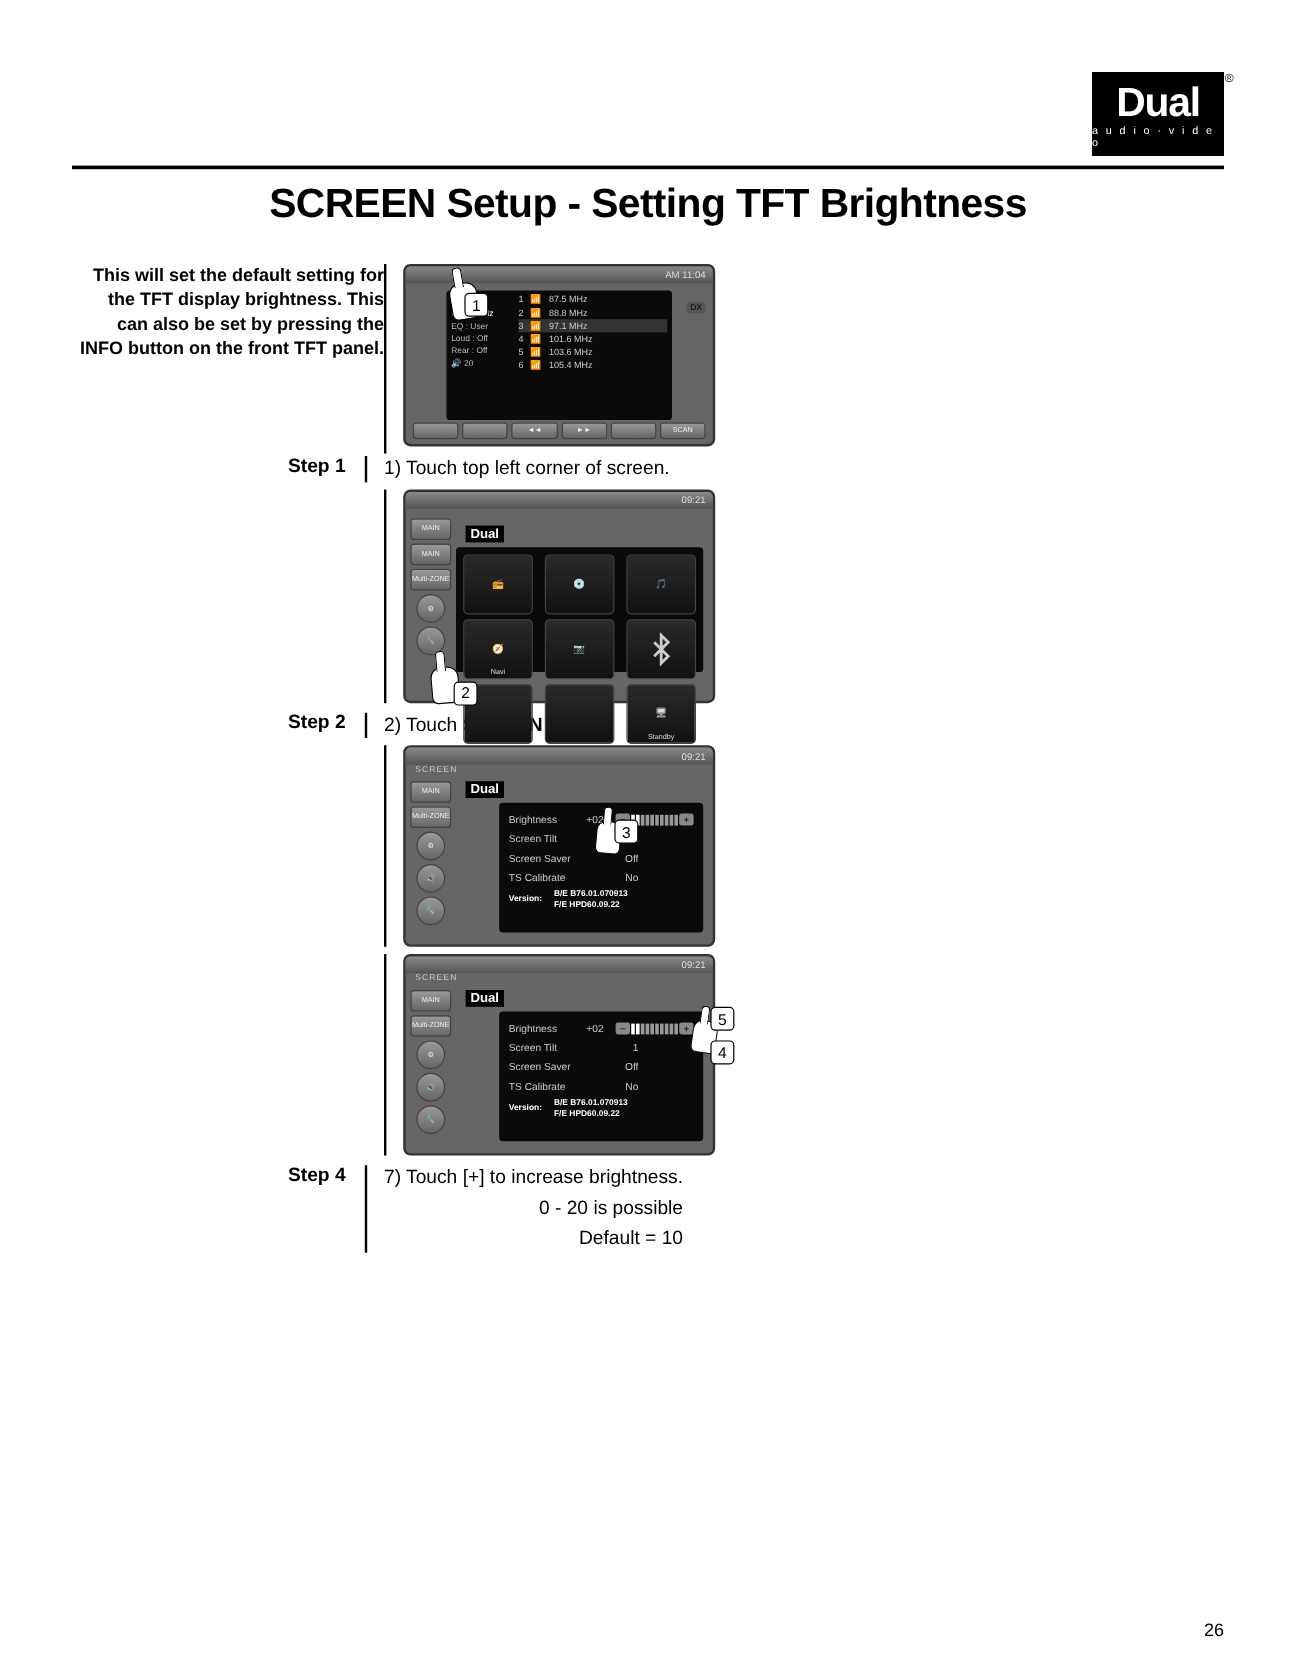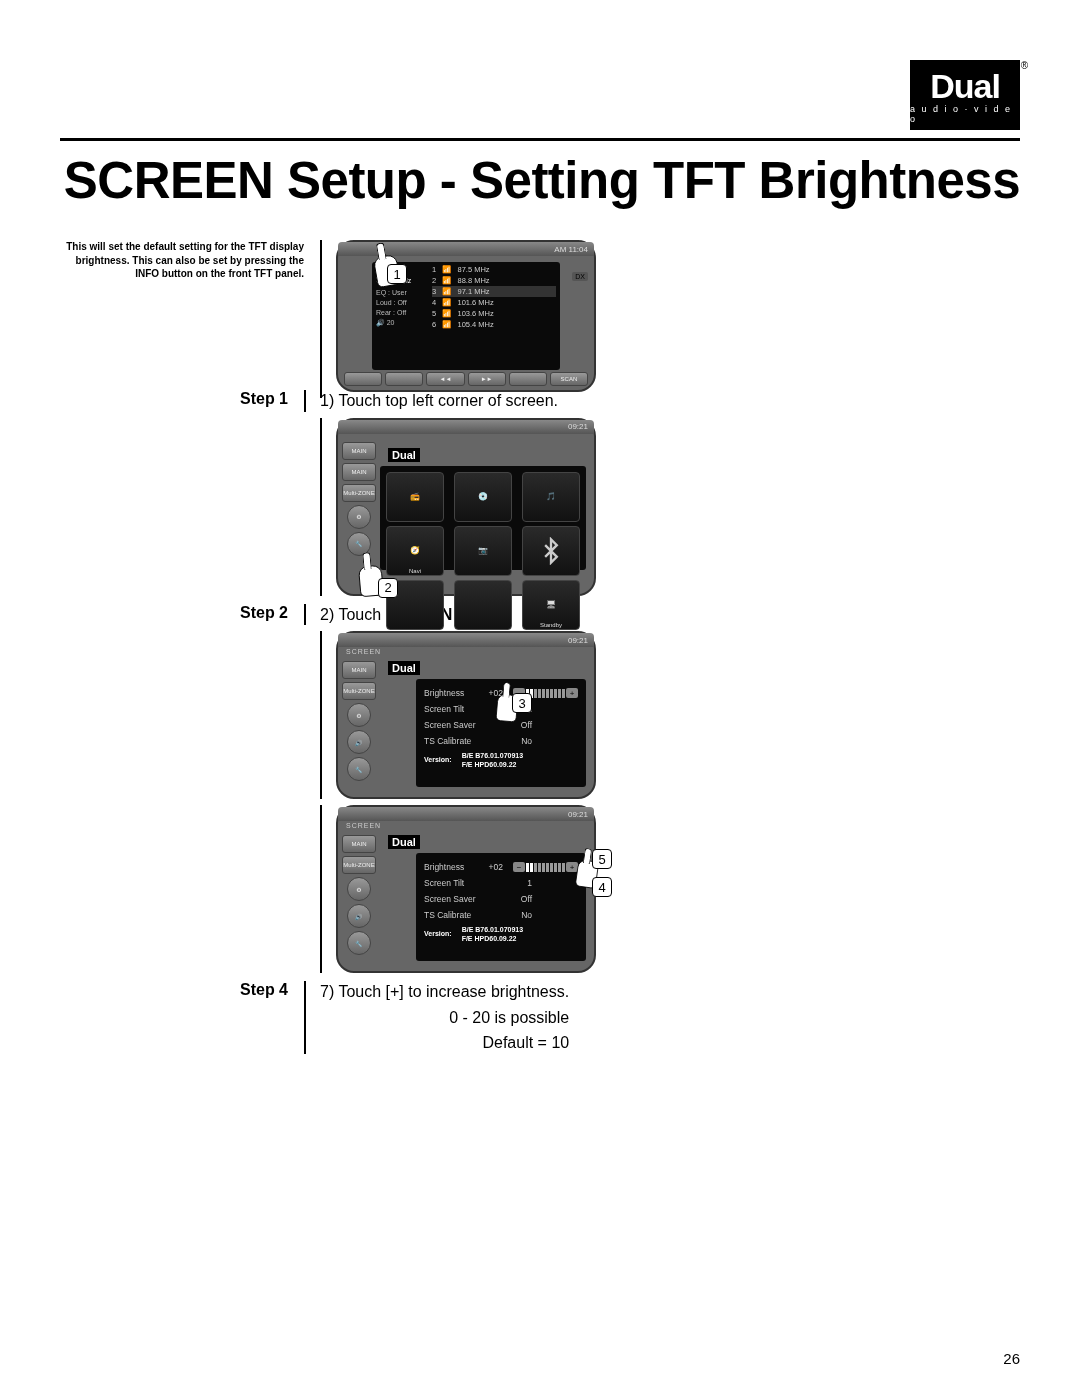--- a/index.html
+++ b/index.html
@@ -26,33 +26,32 @@
     background: #000; color: #fff;
     display: flex; flex-direction: column;
     align-items: center; justify-content: center;
     position: relative;
   }
   .logo .reg { position: absolute; top: 0px; right: -8px; font-size: 10px; color: #000; }
   .logo-main { font-size: 34px; font-weight: 700; letter-spacing: -1px; }
   .logo-sub { font-size: 9px; letter-spacing: 2px; margin-top: -2px; }
   .hr-main { border: none; border-top: 3px solid #000; margin-bottom: 10px; }
   .page-title {
-    text-align: right;
-    font-size: 51px;
+    text-align: center;
+    font-size: 34px;
     font-weight: 700;
     margin-bottom: 30px;
     letter-spacing: -0.5px;
   }
   .content { display: flex; }
   .left-col {
     width: 260px;
     text-align: right;
-    padding-right: 16px;
     font-weight: 700;
-    font-size: 10px;
+    font-size: 15px;
     line-height: 1.35;
     flex-shrink: 0;
   }
   .divider-v {
     width: 2px;
     background: #000;
     align-self: stretch;
     margin-right: 14px;
     flex-shrink: 0;
   }
@@ -63,21 +62,21 @@
   .step-text { font-size: 16px; line-height: 1.35; }
   .step-text .b { font-weight: 700; }
   .extra { margin-left: 0; margin-top: 4px; font-size: 16px; line-height: 1.35; text-align: right; }
   .page-num { position: absolute; bottom: 30px; right: 60px; font-size: 15px; }
 
   
   .shot {
     width: 260px;
     background: #666;
     border: 2px solid #333;
-    border-radius: 18px;
+    border-radius: 6px;
     position: relative;
     margin-bottom: 6px;
     overflow: visible;
   }
   .shot1 { height: 152px; }
   .shot2 { height: 178px; }
   .shot3, .shot4 { height: 168px; }
   .topbar {
     height: 14px; background: linear-gradient(#888,#555);
     border-radius: 4px 4px 0 0;
@@ -229,21 +228,21 @@
         <div class="botbtn"></div>
         <div class="botbtn">SCAN</div>
       </div>
       <div class="hand" style="top:12px; left:36px; transform:scale(0.9) rotate(-10deg);"></div>
       <div class="callout" style="top:22px; left:49px;">1</div>
     </div>
 
   </div>
 </div>
 
-<div style="position:absolute; left:60px; top:382px; width:960px;">
+<div style="position:absolute; left:60px; top:372px; width:960px;">
 
   <div class="step-row">
     <div class="step-label">Step 1</div>
     <div style="width:2px; background:#000; align-self:stretch; margin-right:14px;"></div>
     <div class="step-text">1) Touch top left corner of screen.</div>
   </div>
 
   <div style="margin-left:260px; border-left:2px solid #000; padding-left:14px;">
     <div class="shot shot2">
       <div class="topbar">

